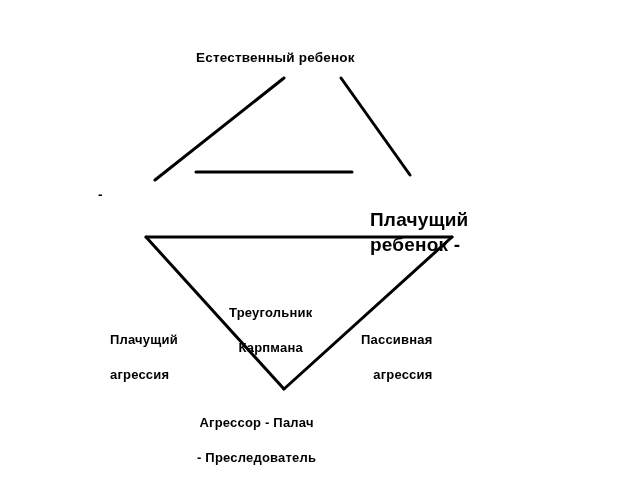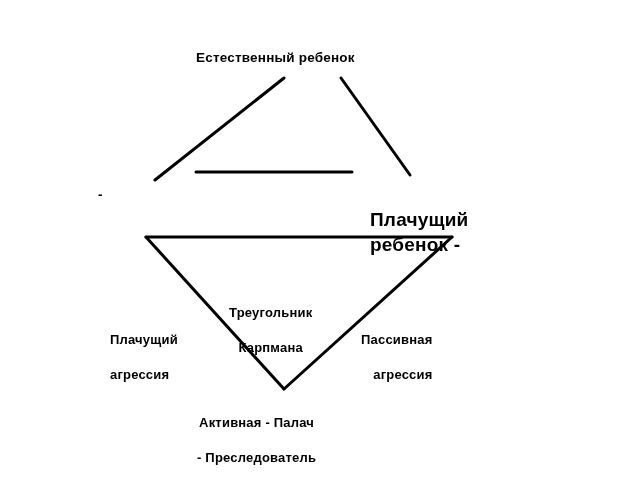--- a/index.html
+++ b/index.html
@@ -118,17 +118,17 @@
     <span>Плачущий</span><br>
     <span>агрессия</span>
   </div>
 
   <div class="label l-passive">
     <span>Пассивная</span><br>
     <span>агрессия</span>
   </div>
 
   <div class="label l-bottom">
-    <span>Активная - Палач</span><br>
+    <span>Агрессор - Палач</span><br>
     <span>- Преследователь</span>
   </div>
 
 </div>
 
 </body></html>

